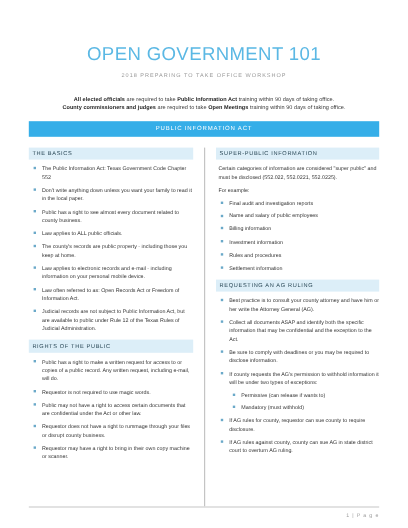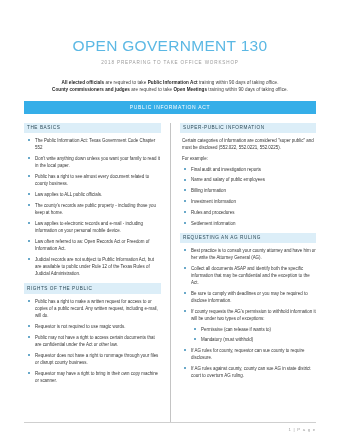--- a/index.html
+++ b/index.html
@@ -158,21 +158,21 @@
     color: #9d9d9d;
     letter-spacing: 0.7px;
   }
 </style>
 </head>
 <body>
 
 <div id="page">
   <div id="doc-inner">
 
-    <div class="doc-title">OPEN GOVERNMENT 130</div>
+    <div class="doc-title">OPEN GOVERNMENT 101</div>
     <div class="doc-subtitle">2018 PREPARING TO TAKE OFFICE WORKSHOP</div>
 
     <div class="intro-block">
       <div class="intro-line">
         <b>All elected officials</b><span> are required to take </span><b>Public Information Act</b><span> training within 90 days of taking office.</span>
       </div>
       <div class="intro-line">
         <b>County commissioners and judges</b><span> are required to take </span><b>Open Meetings</b><span> training within 90 days of taking office.</span>
       </div>
     </div>

